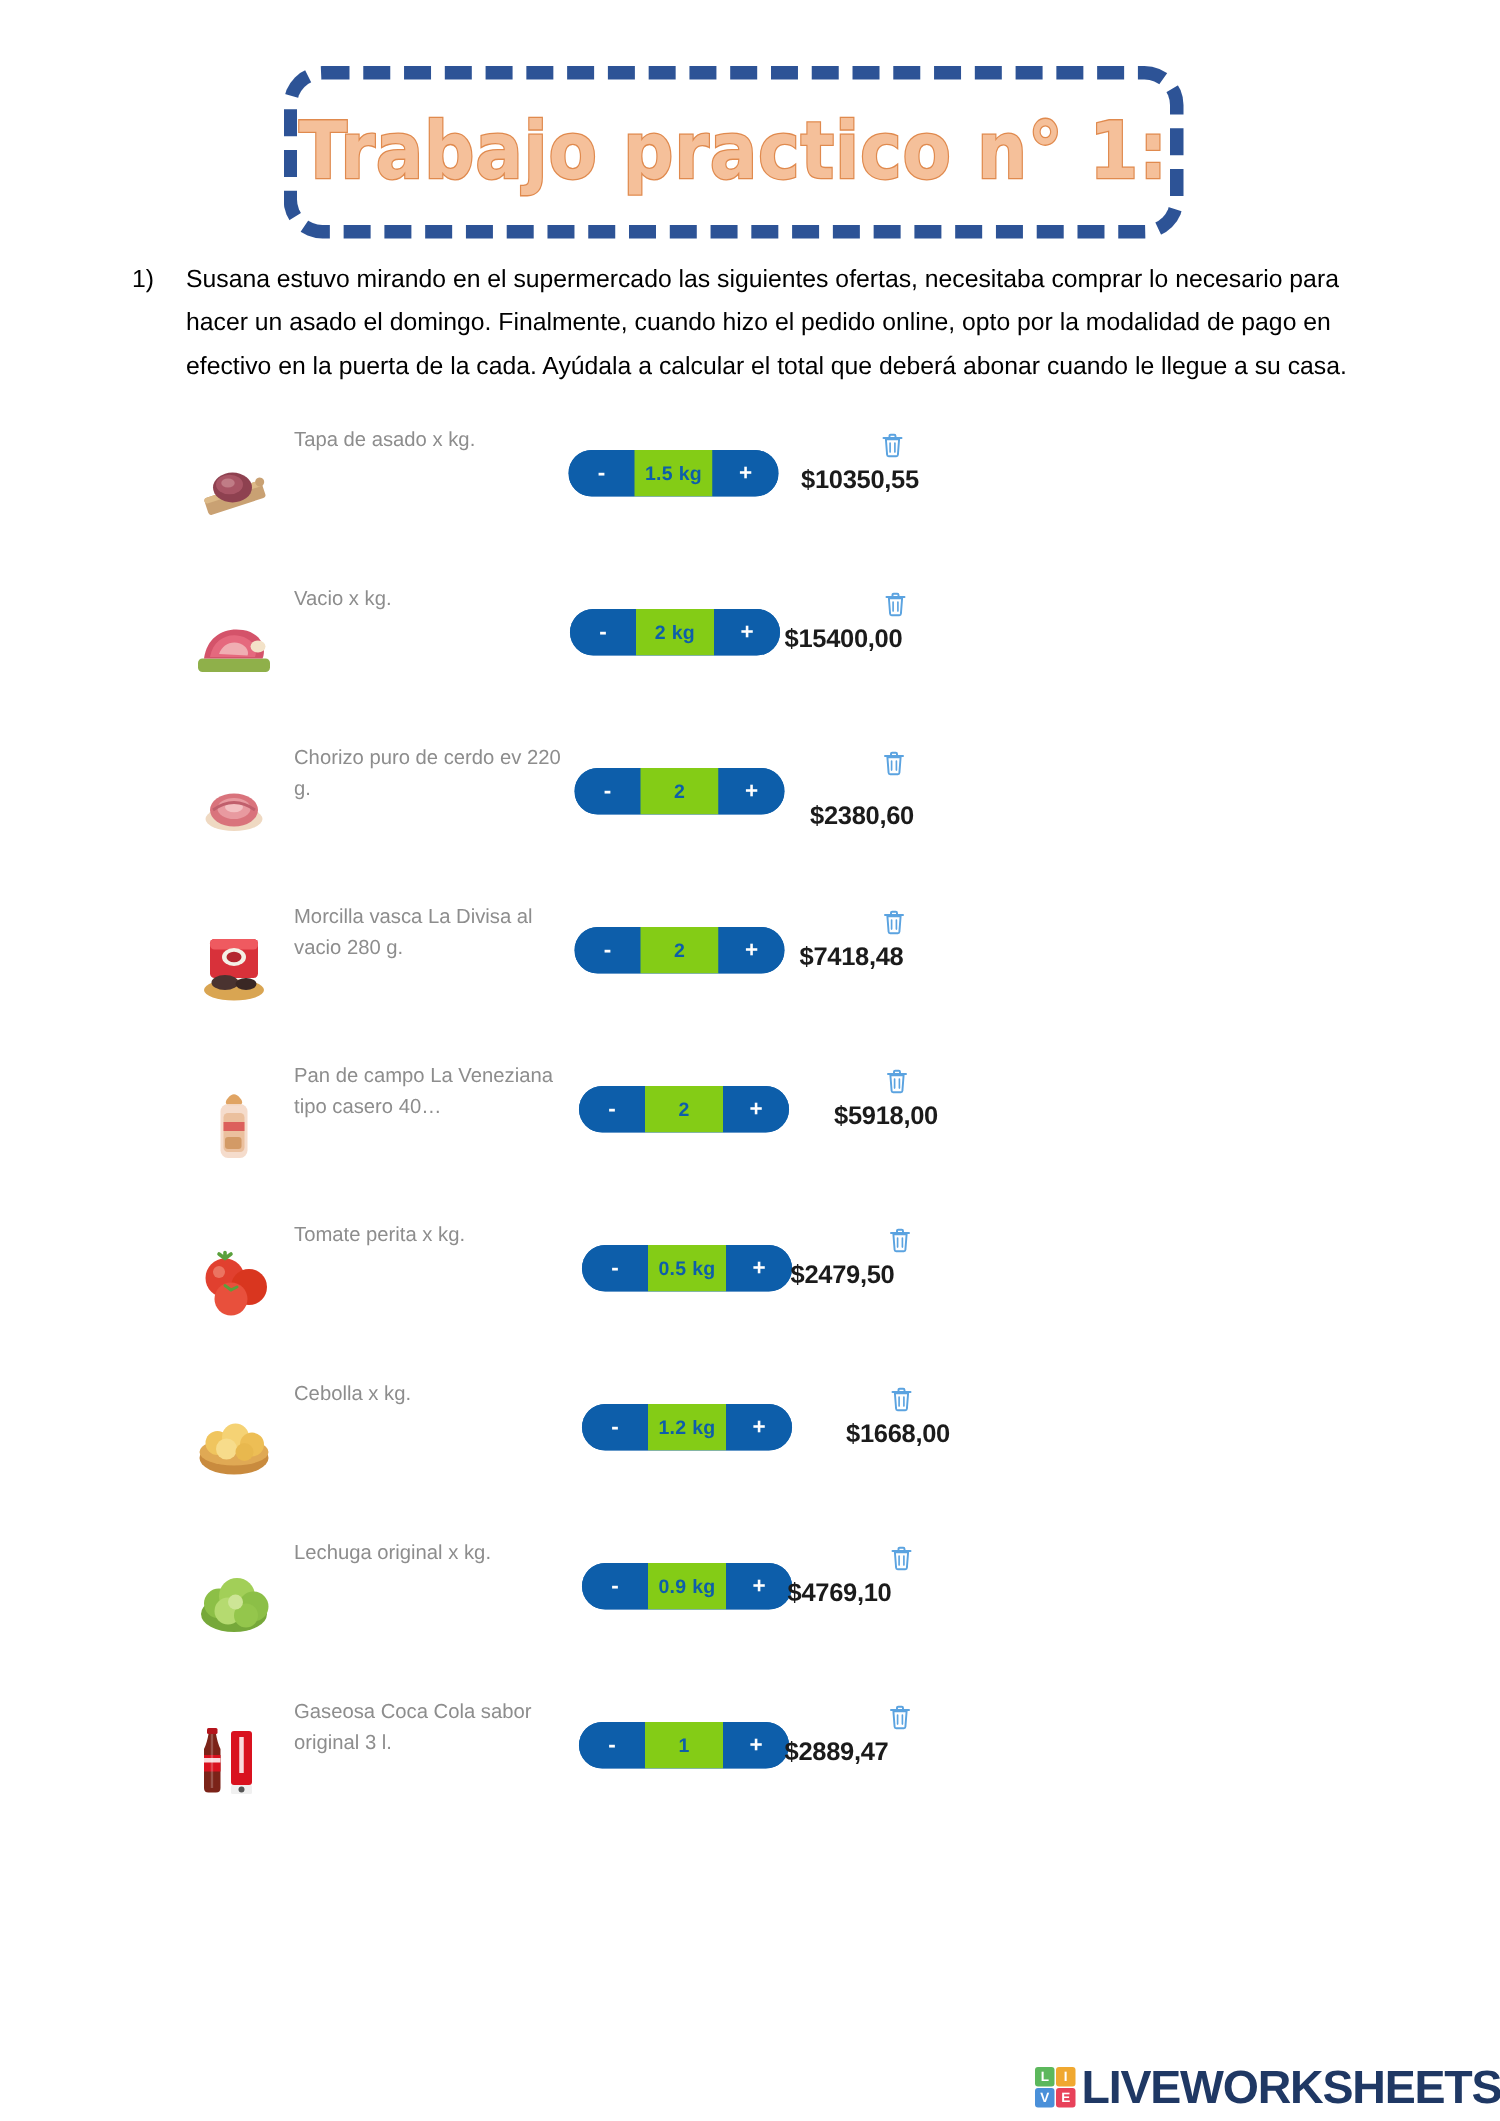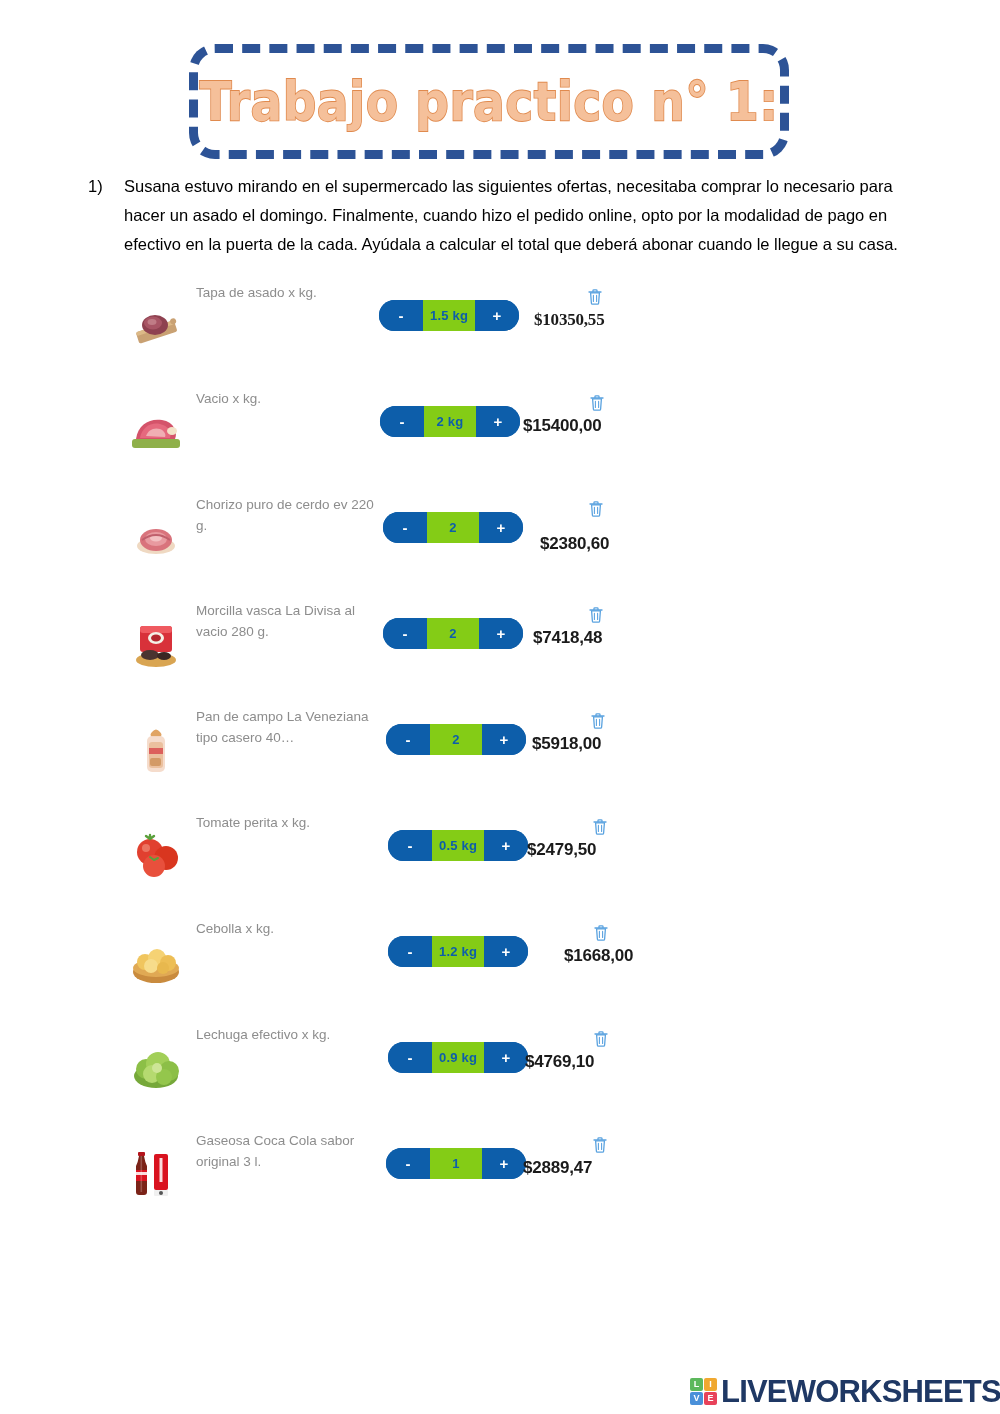--- a/index.html
+++ b/index.html
@@ -227,21 +227,21 @@
         <div class="step-btn">-</div>
         <div class="step-value">1.5 kg</div>
         <div class="step-btn">+</div>
       </div>
       <div class="trash" style="left: 587px;"><svg viewBox="0 0 16 18" width="16" height="18">
           <path d="M2 4 h12" stroke="#5ba3e0" stroke-width="1.3" stroke-linecap="round"></path>
           <path d="M6 4 V2.6 q0-.8 .8-.8h2.4q.8 0 .8 .8V4" fill="none" stroke="#5ba3e0" stroke-width="1.3"></path>
           <path d="M3.6 4.8 h8.8 l-.8 10.4 q-.06 1-1.05 1H5.45 q-1 0-1.05-1 Z" fill="none" stroke="#5ba3e0" stroke-width="1.3"></path>
           <path d="M6.4 7.4 v6 M9.6 7.4 v6" stroke="#5ba3e0" stroke-width="1.1" stroke-linecap="round"></path>
         </svg></div>
-      <div class="price" style="left: 534px; font-family: Liberation Serif, serif;">$10350,55</div>
+      <div class="price" style="left: 534px;">$10350,55</div>
     </div>
     <div class="product-row">
       <div class="thumb-wrap">
         <div class="thumb"><svg viewBox="0 0 56 52" width="56" height="52">
             <rect x="4" y="33" width="48" height="9" rx="3" fill="#8fb04a"></rect>
             <path d="M8 33 C10 18 22 12 34 14 C46 16 50 26 47 33 Z" fill="#d4536a"></path>
             <path d="M12 32 C14 21 23 16 32 18 C41 20 44 27 42 32 Z" fill="#e5697e"></path>
             <path d="M18 30 C20 24 26 21 32 23 C37 25 38 29 37 31 Z" fill="#f0aeb3"></path>
             <ellipse cx="44" cy="25" rx="5" ry="4" fill="#f3e2c8"></ellipse>
           </svg></div>
@@ -325,21 +325,21 @@
         <div class="step-btn">-</div>
         <div class="step-value">2</div>
         <div class="step-btn">+</div>
       </div>
       <div class="trash" style="left: 590px;"><svg viewBox="0 0 16 18" width="16" height="18">
           <path d="M2 4 h12" stroke="#5ba3e0" stroke-width="1.3" stroke-linecap="round"></path>
           <path d="M6 4 V2.6 q0-.8 .8-.8h2.4q.8 0 .8 .8V4" fill="none" stroke="#5ba3e0" stroke-width="1.3"></path>
           <path d="M3.6 4.8 h8.8 l-.8 10.4 q-.06 1-1.05 1H5.45 q-1 0-1.05-1 Z" fill="none" stroke="#5ba3e0" stroke-width="1.3"></path>
           <path d="M6.4 7.4 v6 M9.6 7.4 v6" stroke="#5ba3e0" stroke-width="1.1" stroke-linecap="round"></path>
         </svg></div>
-      <div class="price" style="left: 532px;">$5918,00</div>
+      <div class="price" style="left: 556px;">$5918,00</div>
     </div>
     <div class="product-row">
       <div class="thumb-wrap">
         <div class="thumb"><svg viewBox="0 0 56 52" width="56" height="52">
             <circle cx="22" cy="22" r="13" fill="#e1402f"></circle>
             <circle cx="38" cy="28" r="12" fill="#d9361f"></circle>
             <circle cx="26" cy="36" r="11" fill="#e8503c"></circle>
             <circle cx="18" cy="18" r="4" fill="#f08a76" opacity="0.7"></circle>
             <path d="M22 9 l-4 -3 m4 3 l4 -3 m-4 3 l0 -4" stroke="#5aa03c" stroke-width="2.4" stroke-linecap="round"></path>
             <path d="M26 30 l-4 -3 m4 3 l4 -2" stroke="#5aa03c" stroke-width="2" stroke-linecap="round"></path>
@@ -390,21 +390,21 @@
         <div class="thumb"><svg viewBox="0 0 56 52" width="56" height="52">
             <ellipse cx="28" cy="34" rx="22" ry="12" fill="#76a83a"></ellipse>
             <circle cx="18" cy="27" r="10" fill="#8cbf47"></circle>
             <circle cx="30" cy="22" r="12" fill="#a2cf58"></circle>
             <circle cx="41" cy="29" r="10" fill="#8cbf47"></circle>
             <circle cx="24" cy="32" r="9" fill="#b5da70"></circle>
             <circle cx="36" cy="35" r="8" fill="#94c64c"></circle>
             <circle cx="29" cy="26" r="5" fill="#cde596"></circle>
           </svg></div>
       </div>
-      <div class="product-name">Lechuga efectivo x kg.</div>
+      <div class="product-name">Lechuga original x kg.</div>
       <div class="stepper" style="left: 388px;">
         <div class="step-btn">-</div>
         <div class="step-value">0.9 kg</div>
         <div class="step-btn">+</div>
       </div>
       <div class="trash" style="left: 593px;"><svg viewBox="0 0 16 18" width="16" height="18">
           <path d="M2 4 h12" stroke="#5ba3e0" stroke-width="1.3" stroke-linecap="round"></path>
           <path d="M6 4 V2.6 q0-.8 .8-.8h2.4q.8 0 .8 .8V4" fill="none" stroke="#5ba3e0" stroke-width="1.3"></path>
           <path d="M3.6 4.8 h8.8 l-.8 10.4 q-.06 1-1.05 1H5.45 q-1 0-1.05-1 Z" fill="none" stroke="#5ba3e0" stroke-width="1.3"></path>
           <path d="M6.4 7.4 v6 M9.6 7.4 v6" stroke="#5ba3e0" stroke-width="1.1" stroke-linecap="round"></path>

